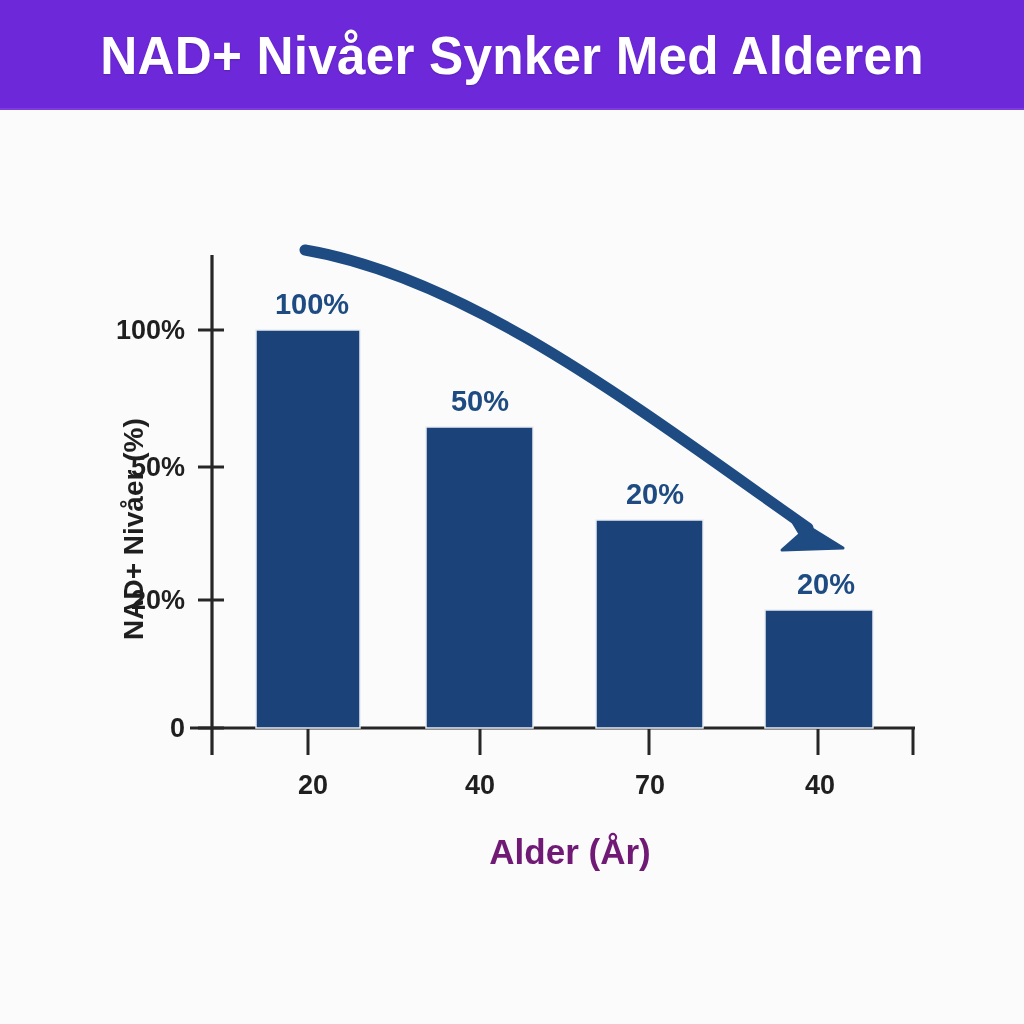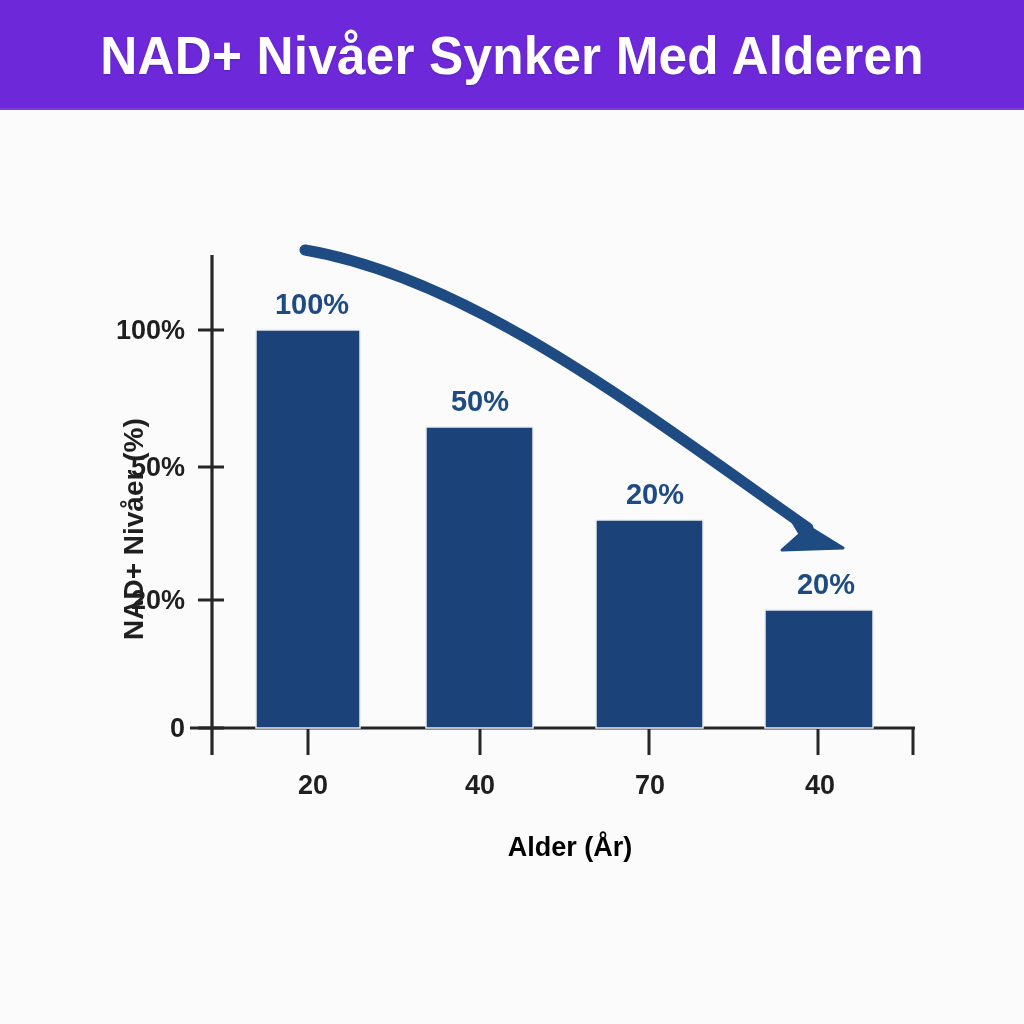--- a/index.html
+++ b/index.html
@@ -97,23 +97,23 @@
     color: #1f1f1f;
     font-family: "Liberation Sans", sans-serif;
     font-size: 28px;
     font-weight: 700;
     white-space: nowrap;
     transform-origin: 0 0;
     transform: rotate(-90deg);
   }
   #xlabel {
     position: absolute;
-    color: #000000;
+    color: #701a75;
     font-family: "Liberation Sans", sans-serif;
-    font-size: 27px;
+    font-size: 35px;
     font-weight: 700;
     white-space: nowrap;
     text-align: center;
     transform: translateX(-50%);
   }
 </style>
 </head>
 <body>
 
 <div id="header-banner">

